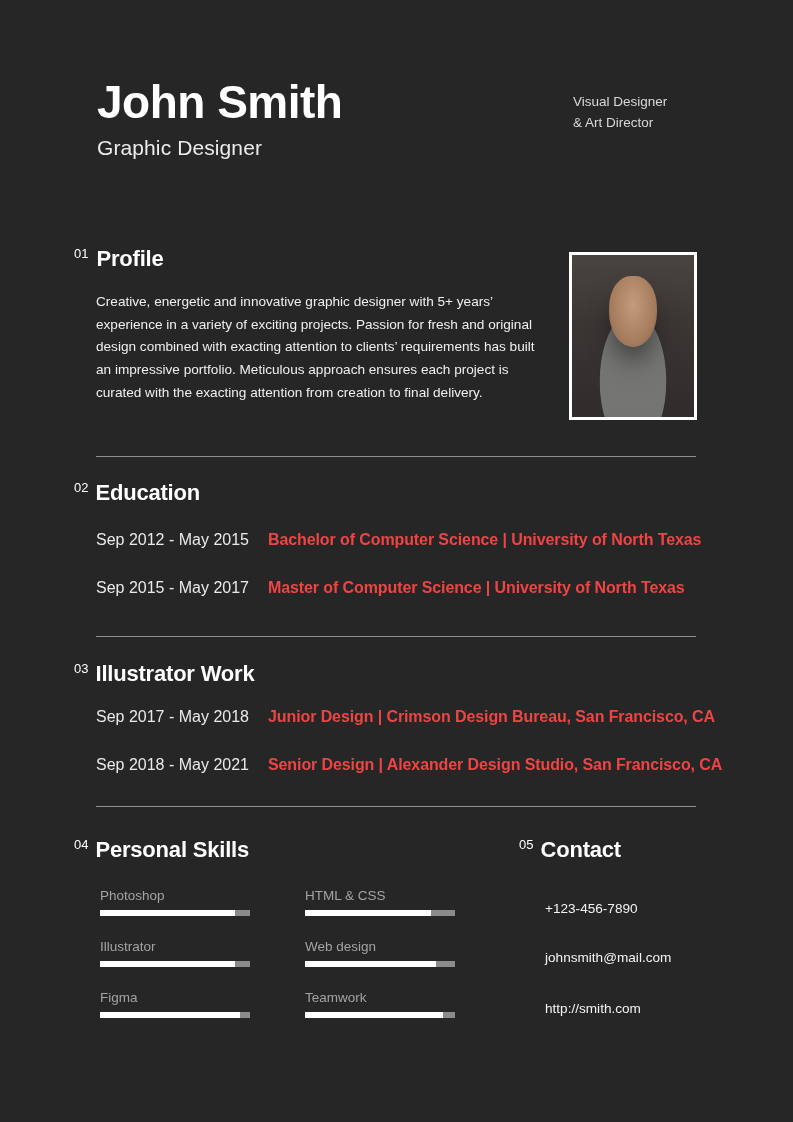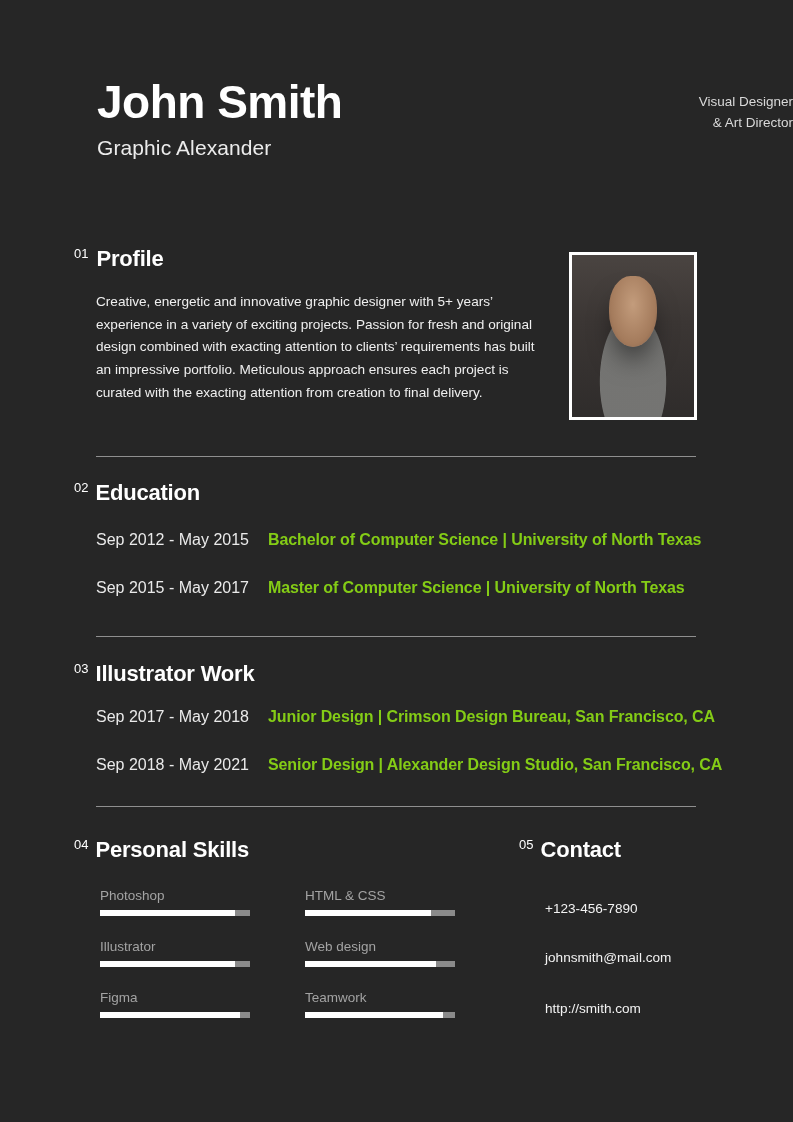--- a/index.html
+++ b/index.html
@@ -42,21 +42,20 @@
     font-weight: normal;
     color: #ececec;
     margin-top: 10px;
     letter-spacing: 0.1px;
   }
   .tagline {
     position: absolute;
     right: 0px;
     top: 92px;
     width: 220px;
-    text-align: right;
     font-size: 13.5px;
     line-height: 1.55;
     color: #d9d9d9;
   }
 
   
   .sec-head {
     position: absolute;
     display: flex;
     align-items: flex-end;
@@ -138,21 +137,21 @@
     display: flex;
     align-items: baseline;
     font-size: 16px;
   }
   .entry .date {
     width: 172px;
     color: #eaeaea;
     font-weight: normal;
   }
   .entry .detail {
-    color: #84cc16;
+    color: #ef4444;
     font-weight: bold;
     letter-spacing: -0.1px;
   }
   #edu-0 { left: 96px; top: 531px; }
   #edu-1 { left: 96px; top: 579px; }
   #exp-0 { left: 96px; top: 708px; }
   #exp-1 { left: 96px; top: 756px; }
 
   
   #sec-skills-head { left: 74px; top: 839px; }
@@ -196,21 +195,21 @@
   #contact-1 { top: 950px; }
   #contact-2 { top: 1001px; }
 </style>
 </head>
 <body>
 
 <div class="page">
 
   <div class="header">
     <div class="name">John Smith</div>
-    <div class="role">Graphic Alexander</div>
+    <div class="role">Graphic Designer</div>
   </div>
   <div class="tagline">
     <div>Visual Designer</div>
     <div>&amp; Art Director</div>
   </div>
 
   <div class="sec-head" id="sec-profile-head">
     <span class="sec-num">01</span>
     <span class="sec-title">Profile</span>
   </div>

